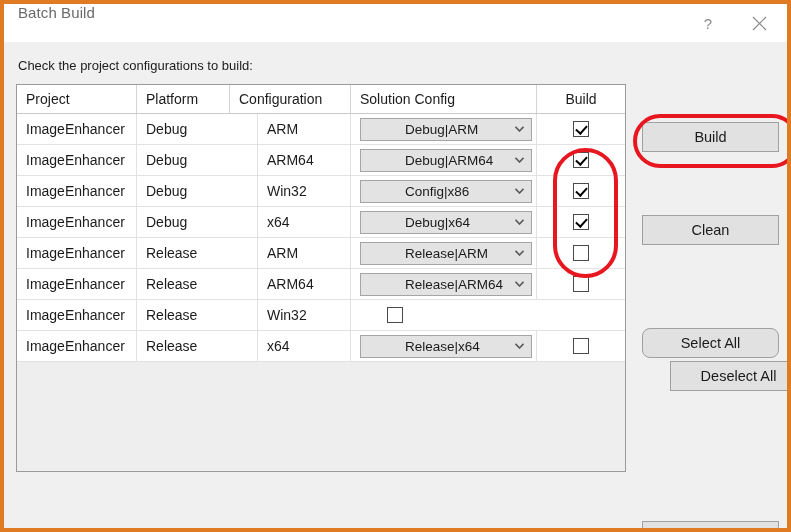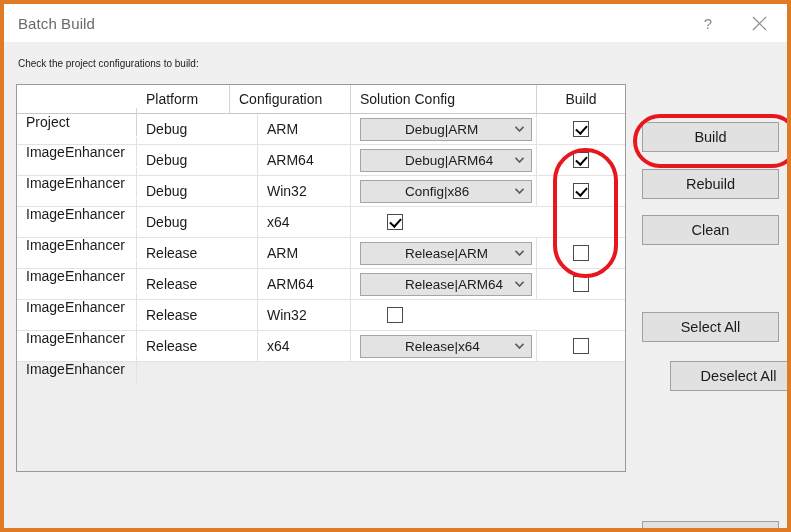--- a/index.html
+++ b/index.html
@@ -20,21 +20,20 @@
     overflow: hidden;
   }
   
   .titlebar {
     position: absolute;
     left: 0; top: 0;
     width: 783px;
     height: 38px;
     background: #ffffff;
     display: flex;
-    align-items: center;
   }
   .title-text {
     margin-left: 14px;
     font-size: 15px;
     color: #6a6a6a;
     letter-spacing: 0.1px;
   }
   .titlebar-spacer { flex: 1 1 auto; }
   .tb-btn {
     width: 46px;
@@ -52,21 +51,21 @@
   .body-area {
     position: absolute;
     left: 0; top: 38px;
     width: 783px;
     height: 486px;
     background: #f0f0f0;
   }
   .prompt {
     position: absolute;
     left: 14px; top: 16px;
-    font-size: 10px;
+    font-size: 13px;
     color: #1b1b1b;
   }
   
   .grid {
     position: absolute;
     left: 12px; top: 42px;
     width: 610px;
     height: 388px;
     box-sizing: border-box;
     border: 1px solid #9a9a9a;
@@ -101,21 +100,21 @@
   .grid-row .cell {
     display: flex;
     align-items: center;
     font-size: 14px;
     color: #1b1b1b;
     padding-left: 9px;
     box-sizing: border-box;
     border-right: 1px solid #e2e2e2;
     height: 100%;
   }
-  .c-project  { width: 120px; margin-top: 23px; }
+  .c-project  { width: 120px; }
   .c-config   { width: 121px; }
   .c-platform { width: 93px; }
   .c-solution { width: 186px; }
   .c-build    { width: 88px; border-right: none !important; }
   .grid-row .c-build, .grid-header .c-build {
     justify-content: center;
     padding-left: 0;
   }
   .grid-filler {
     height: 120px;
@@ -178,21 +177,21 @@
     font-size: 14.5px;
     color: #1b1b1b;
     display: flex;
     align-items: center;
     justify-content: center;
     padding: 0;
   }
   #btn-build    { left: 638px; top: 80px; }
   #btn-rebuild  { left: 638px; top: 127px; }
   #btn-clean    { left: 638px; top: 173px; }
-  #btn-selectall{ left: 638px; top: 270px; }
+  #btn-selectall{ left: 638px; top: 286px; border-radius: 8px; }
   #btn-deselect { left: 638px; top: 319px; margin-left: 28px; }
   #btn-close    { left: 638px; top: 479px; }
   
   .annot {
     position: absolute;
     border: 4px solid #e8171f;
     border-radius: 999px;
     pointer-events: none;
     background: transparent;
   }
@@ -282,20 +281,30 @@
               </div>
             </div>
             <div class="cell c-build">
               <span class="chk checked"></span>
             </div>
           </div>
           <div class="grid-row">
             <div class="cell c-project">ImageEnhancer</div>
             <div class="cell c-config">Debug</div>
             <div class="cell c-platform">x64</div>
+            <div class="cell c-solution">
+              <div class="combo">
+                <span class="combo-label">Debug|x64</span>
+                <span class="combo-arrow">
+                  <svg width="9" height="6" viewBox="0 0 9 6">
+                    <path d="M0.5 0.8 L4.5 5 L8.5 0.8" fill="none" stroke="currentColor" stroke-width="1.6"></path>
+                  </svg>
+                </span>
+              </div>
+            </div>
             <div class="cell c-build">
               <span class="chk checked"></span>
             </div>
           </div>
           <div class="grid-row">
             <div class="cell c-project">ImageEnhancer</div>
             <div class="cell c-config">Release</div>
             <div class="cell c-platform">ARM</div>
             <div class="cell c-solution">
               <div class="combo">
@@ -353,21 +362,20 @@
             </div>
             <div class="cell c-build">
               <span class="chk"></span>
             </div>
           </div>
         </div>
       <div class="grid-filler"></div>
     </div>
 
     <button class="btn" id="btn-build">Build</button>
-    <button class="btn" id="btn-rebuild">Rebuild</button>
     <button class="btn" id="btn-clean">Clean</button>
     <button class="btn" id="btn-selectall">Select All</button>
     <button class="btn" id="btn-deselect">Deselect All</button>
     <button class="btn" id="btn-close">Close</button>
 
     <div class="annot" id="annot-build"></div>
     <div class="annot" id="annot-checks"></div>
 
   </div>
 </div>

